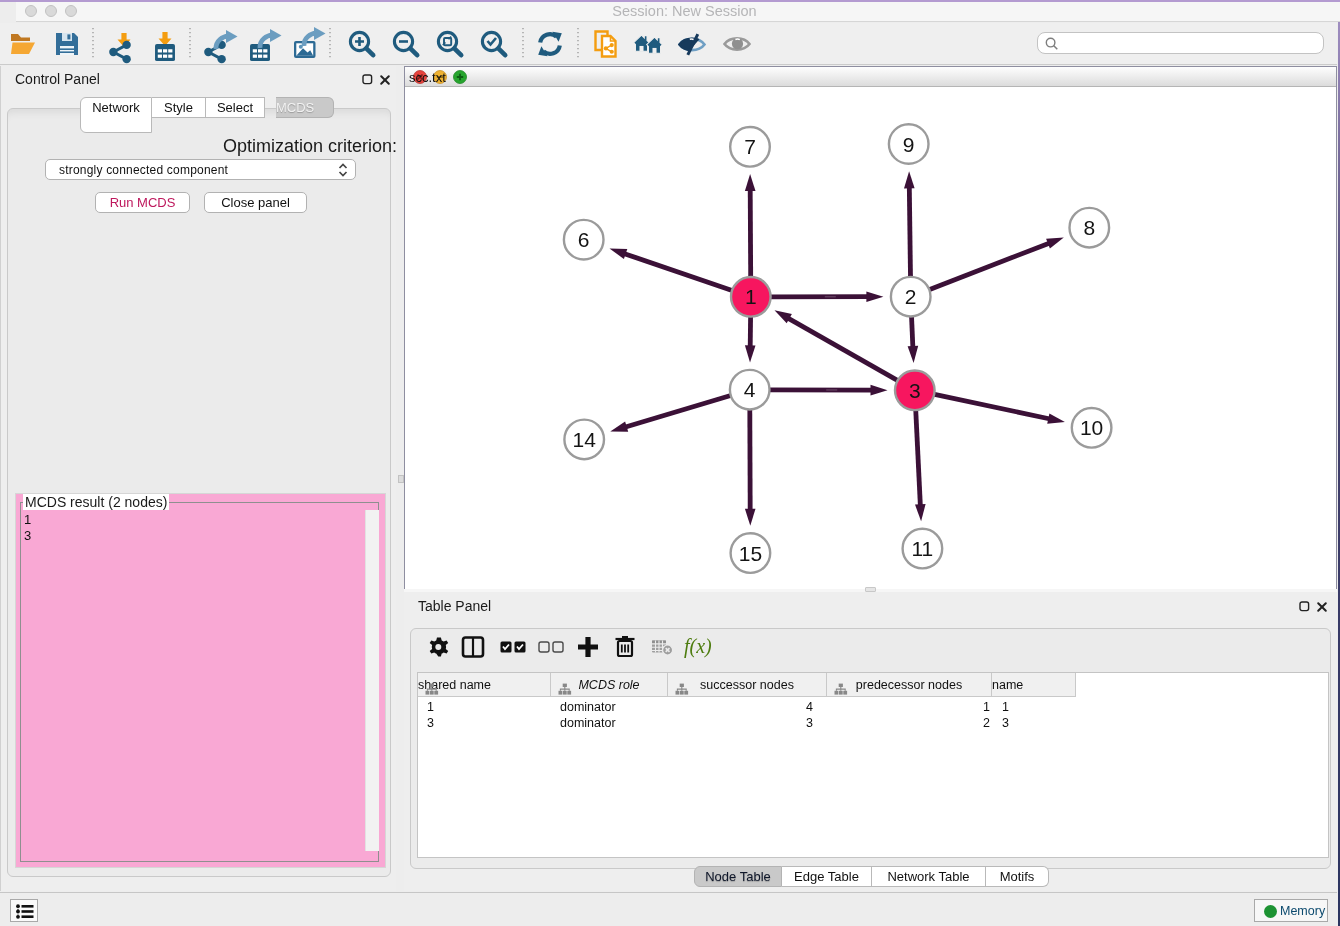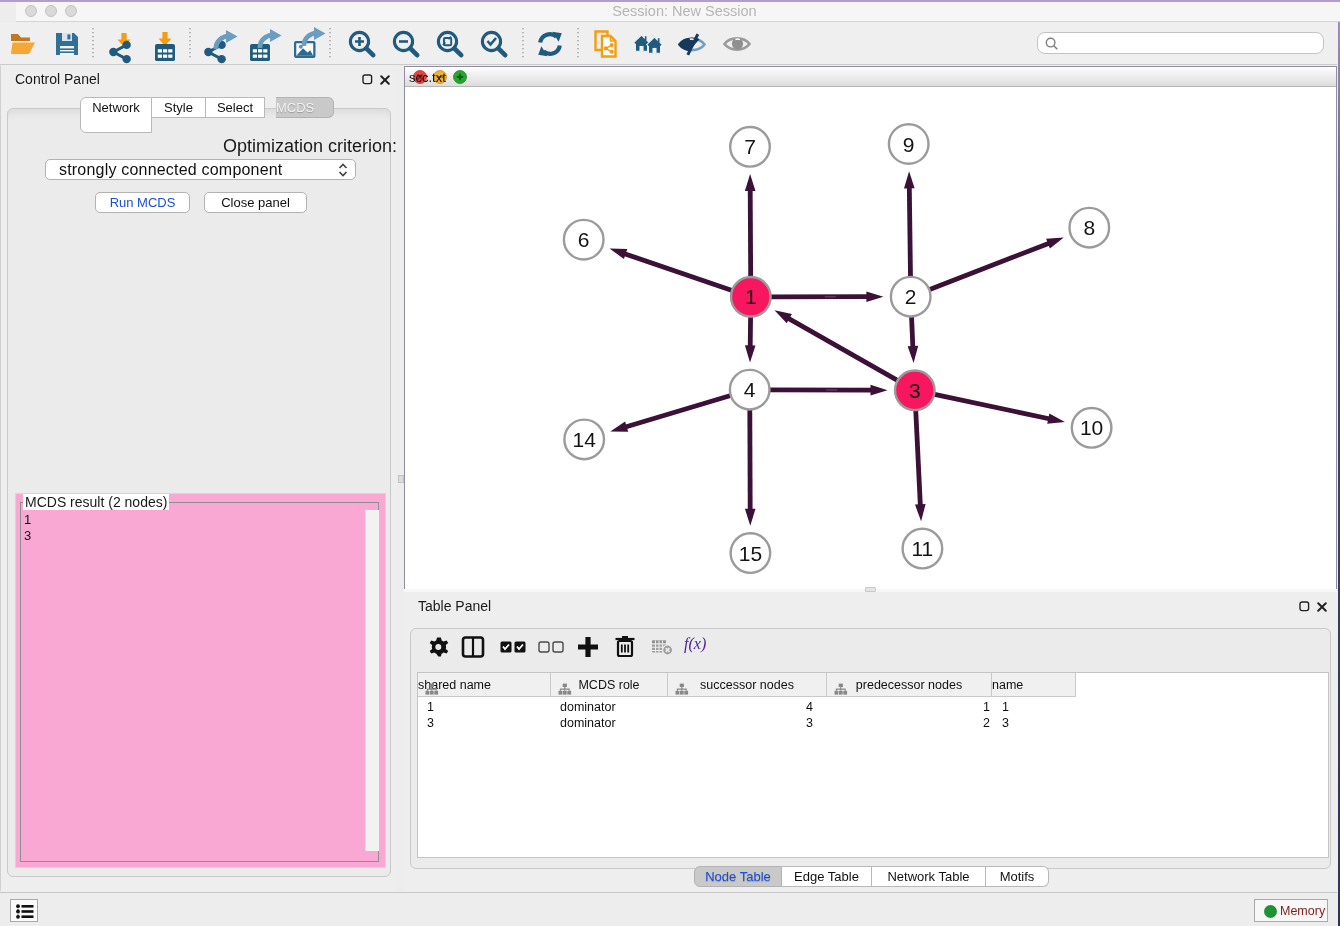--- a/index.html
+++ b/index.html
@@ -187,28 +187,28 @@
 
   <div class="abs" style="left:79px;top:31px;height:21px;font-size:13px;">
     <div class="abs" style="left:0;width:72px;height:36px;background:#fff;border:1px solid #b9b9b9;border-radius:6px 0 0 6px;text-align:center;line-height:20px;color:#111">Network</div>
     <div class="abs" style="left:72px;width:54px;height:21px;background:#fff;border:1px solid #b9b9b9;border-left:none;text-align:center;line-height:20px;color:#111">Style</div>
     <div class="abs" style="left:126px;width:59px;height:21px;background:#fff;border:1px solid #b9b9b9;border-left:none;text-align:center;line-height:20px;color:#111">Select</div>
     <div class="abs" style="left:196px;width:58px;height:21px;background:#c9c9c9;border:1px solid #b3b3b3;border-left:none;border-radius:0 6px 6px 0;text-align:left;line-height:20px;color:#f2f2f2;text-shadow:0 1px 1px #9a9a9a">MCDS</div>
   </div>
 
   <div class="abs" style="left:0;top:70px;width:396px;text-align:right;font-size:18px;color:#1a1a1a">Optimization criterion:</div>
 
-  <div class="abs" style="left:44px;top:93px;width:311px;height:21px;background:#fff;border:1px solid #b2b2b2;border-radius:5px;font-size:16px;letter-spacing:0.2px;color:#111;line-height:20px;padding-left:13px">strongly connected component
+  <div class="abs" style="left:44px;top:93px;width:311px;height:21px;background:#fff;border:1px solid #b2b2b2;border-radius:5px;font-size:12px;letter-spacing:0.2px;color:#111;line-height:20px;padding-left:13px">strongly connected component
     <svg width="10" height="14" viewBox="0 0 10 14" style="position:absolute;right:7px;top:3px">
         <path d="M1.5,5 L5,1.5 L8.5,5" fill="none" stroke="#444" stroke-width="1.7"></path>
         <path d="M1.5,9 L5,12.5 L8.5,9" fill="none" stroke="#444" stroke-width="1.7"></path>
       </svg>
   </div>
 
-  <div class="abs" style="left:94px;top:126px;width:95px;height:21px;background:#fff;border:1px solid #b2b2b2;border-radius:5px;font-size:13px;color:#1d4ed8;text-align:center;line-height:19px">Run MCDS</div>
+  <div class="abs" style="left:94px;top:126px;width:95px;height:21px;background:#fff;border:1px solid #b2b2b2;border-radius:5px;font-size:13px;color:#be185d;text-align:center;line-height:19px">Run MCDS</div>
   <div class="abs" style="left:203px;top:126px;width:103px;height:21px;background:#fff;border:1px solid #b2b2b2;border-radius:5px;font-size:13px;color:#111;text-align:center;line-height:19px">Close panel</div>
 
   <div class="abs" style="left:14px;top:427px;width:371px;height:375px;background:#f9a8d4;border:1px solid #d6d6d6;">
     <div class="abs" style="left:4px;top:8px;right:6px;bottom:5px;border:1px solid #8f8f8f"></div>
     <div class="abs" style="left:7px;top:0px;background:#fff;padding:0 2px;font-size:14px;color:#1a1a1a">MCDS result (2 nodes)</div>
     <div class="abs" style="left:349px;top:16px;width:14px;height:341px;background:#f2f2f2;border-left:1px solid #e2e2e2"></div>
     <div class="abs" style="left:8px;top:18px;font-size:13px;color:#111;line-height:16px">1<br>3</div>
   </div>
 </div>
 
@@ -290,35 +290,35 @@
 <div class="abs" style="left:404px;top:592px;width:933px;height:299px;background:#eeeeee">
   <div class="abs" style="left:14px;top:6px;font-size:14px;color:#1a1a1a">Table Panel</div>
   <svg width="11" height="11" viewBox="0 0 11 11" style="position:absolute;left:895px;top:9px">
       <rect x="1" y="1" width="8.6" height="8.6" rx="2" fill="none" stroke="#222" stroke-width="1.4"></rect>
     </svg>
   <svg width="12" height="12" viewBox="0 0 12 12" style="position:absolute;left:912px;top:9px">
       <path d="M2.2,2.2 L9.8,9.8 M9.8,2.2 L2.2,9.8" stroke="#222" stroke-width="2" stroke-linecap="round"></path>
     </svg>
 
   <div class="abs" style="left:6px;top:36px;width:921px;height:241px;background:#ebebeb;border:1px solid #c9c9c9;border-radius:6px"></div>
-  <div class="abs" style="left:280px;top:43px;font-size:16px;font-family:'Liberation Serif',serif;font-style:italic;color:#4c1d95">f(x)</div>
+  <div class="abs" style="left:280px;top:43px;font-size:20px;font-family:'Liberation Serif',serif;font-style:italic;color:#4d7c0f">f(x)</div>
 
   <div class="abs" style="left:13px;top:80px;width:912px;height:186px;background:#fff;border:1px solid #c4c4c4">
 
     <div class="abs" style="left:0;top:0;width:905px;height:25px;font-size:12.5px;color:#111">
       <div style="position:absolute;left:0px;top:0;width:133px;height:24px;background:#f0f0f0;border-right:1px solid #c9c9c9;border-bottom:1px solid #c9c9c9;line-height:24px;"><span style="position:absolute;left:7px;top:6px"><svg width="14" height="12" viewBox="0 0 14 12">
               <g fill="#888">
                 <rect x="4.7" y="0.6" width="4.2" height="3.4"></rect>
                 <rect x="0.5" y="7.8" width="3.8" height="3.8"></rect>
                 <rect x="4.9" y="7.8" width="3.8" height="3.8"></rect>
                 <rect x="9.3" y="7.8" width="3.8" height="3.8"></rect>
               </g>
               <path d="M6.8,4 V6.1 M2.4,7.8 V6.1 H11.2 V7.8 M6.8,6.1 V7.8" fill="none" stroke="#888" stroke-width="1.1"></path>
             </svg></span><span>shared name</span></div>
-      <div style="position:absolute;left:133px;top:0;width:117px;height:24px;background:#f0f0f0;border-right:1px solid #c9c9c9;border-bottom:1px solid #c9c9c9;text-align:center;line-height:24px;"><span style="position:absolute;left:7px;top:6px"><svg width="14" height="12" viewBox="0 0 14 12">
+      <div style="position:absolute;left:133px;top:0;width:117px;height:24px;background:#f0f0f0;border-right:1px solid #c9c9c9;border-bottom:1px solid #c9c9c9;text-align:center;line-height:24px;font-style:italic;"><span style="position:absolute;left:7px;top:6px"><svg width="14" height="12" viewBox="0 0 14 12">
               <g fill="#888">
                 <rect x="4.7" y="0.6" width="4.2" height="3.4"></rect>
                 <rect x="0.5" y="7.8" width="3.8" height="3.8"></rect>
                 <rect x="4.9" y="7.8" width="3.8" height="3.8"></rect>
                 <rect x="9.3" y="7.8" width="3.8" height="3.8"></rect>
               </g>
               <path d="M6.8,4 V6.1 M2.4,7.8 V6.1 H11.2 V7.8 M6.8,6.1 V7.8" fill="none" stroke="#888" stroke-width="1.1"></path>
             </svg></span><span>MCDS role</span></div>
       <div style="position:absolute;left:250px;top:0;width:159px;height:24px;background:#f0f0f0;border-right:1px solid #c9c9c9;border-bottom:1px solid #c9c9c9;text-align:center;line-height:24px;"><span style="position:absolute;left:7px;top:6px"><svg width="14" height="12" viewBox="0 0 14 12">
               <g fill="#888">
@@ -348,21 +348,21 @@
       <div class="abs" style="left:584px;top:3px">1</div>
       <div class="abs" style="left:9px;top:19px">3</div>
         <div class="abs" style="left:142px;top:19px">dominator</div>
       <div class="abs" style="left:250px;top:19px;width:145px;text-align:right">3</div>
       <div class="abs" style="left:409px;top:19px;width:163px;text-align:right">2</div>
       <div class="abs" style="left:584px;top:19px">3</div>
     </div>
   </div>
 
   <div class="abs" style="left:290px;top:274px;height:21px;font-size:13px;">
-    <div class="abs" style="left:0;width:88px;height:21px;background:#c9c9c9;border:1px solid #b3b3b3;border-radius:6px 0 0 6px;text-align:center;line-height:20px;color:#1d4ed8;text-shadow:0 1px 1px #9a9a9a">Node Table</div>
+    <div class="abs" style="left:0;width:88px;height:21px;background:#c9c9c9;border:1px solid #b3b3b3;border-radius:6px 0 0 6px;text-align:center;line-height:20px;color:#0f172a;text-shadow:0 1px 1px #9a9a9a">Node Table</div>
     <div class="abs" style="left:88px;width:90px;height:21px;background:#fff;border:1px solid #b9b9b9;border-left:none;text-align:center;line-height:20px;color:#111">Edge Table</div>
     <div class="abs" style="left:178px;width:114px;height:21px;background:#fff;border:1px solid #b9b9b9;border-left:none;text-align:center;line-height:20px;color:#111">Network Table</div>
     <div class="abs" style="left:292px;width:63px;height:21px;background:#fff;border:1px solid #b9b9b9;border-left:none;border-radius:0 6px 6px 0;text-align:center;line-height:20px;color:#111">Motifs</div>
   </div>
 </div>
 <svg width="740" height="40" viewBox="410 627 740 40" style="position:absolute;left:410px;top:627px;width:740px;height:40px">
 <g transform="translate(437,647) scale(1.0)">
       <path d="M0,-9.5 L2.6,-9.5 L3.4,-6.5 A7,7 0 0 1 5.3,-5.4 L8.3,-6.6 L9.9,-4 L7.5,-2 A7,7 0 0 1 7.5,2 L9.9,4 L8.3,6.6 L5.3,5.4 A7,7 0 0 1 3.4,6.5 L2.6,9.5 L0,9.5 L-2.1,6.5 A7,7 0 0 1 -4.0,5.4 L-7.0,6.6 L-8.6,4 L-6.2,2 A7,7 0 0 1 -6.2,-2 L-8.6,-4 L-7.0,-6.6 L-4.0,-5.4 A7,7 0 0 1 -2.1,-6.5 L-1.3,-9.5 Z" transform="translate(1.3,0)" fill="#111"></path>
       <circle cx="1.3" cy="0" r="3" fill="#e9e9e9"></circle>
     </g>
@@ -413,16 +413,16 @@
     <svg width="18" height="15" viewBox="0 0 18 15" style="position:absolute;left:5px;top:4px">
       <circle cx="2" cy="2.2" r="1.9" fill="#111"></circle>
         <circle cx="2" cy="7.5" r="1.9" fill="#111"></circle>
         <circle cx="2" cy="12.8" r="1.9" fill="#111"></circle>
       <line x1="2" y1="2" x2="2" y2="13" stroke="#111" stroke-width="0.9" stroke-dasharray="1.2,1.6"></line>
       <rect x="5.5" y="1" width="12" height="2.6" fill="#111"></rect>
         <rect x="5.5" y="6.2" width="12" height="2.6" fill="#111"></rect>
         <rect x="5.5" y="11.4" width="12" height="2.6" fill="#111"></rect>
     </svg>
   </div>
-  <div class="abs" style="left:1254px;top:6px;width:74px;height:23px;background:#f7f7f7;border:1px solid #a9a9a9;font-size:12.5px;color:#7f1d1d;line-height:22px;padding-left:25px">Memory
+  <div class="abs" style="left:1254px;top:6px;width:74px;height:23px;background:#f7f7f7;border:1px solid #a9a9a9;font-size:12.5px;color:#0c4a6e;line-height:22px;padding-left:25px">Memory
     <div class="abs" style="left:9px;top:5px;width:13px;height:13px;border-radius:50%;background:#1d9333"></div>
   </div>
 </div>
 
 </body></html>

